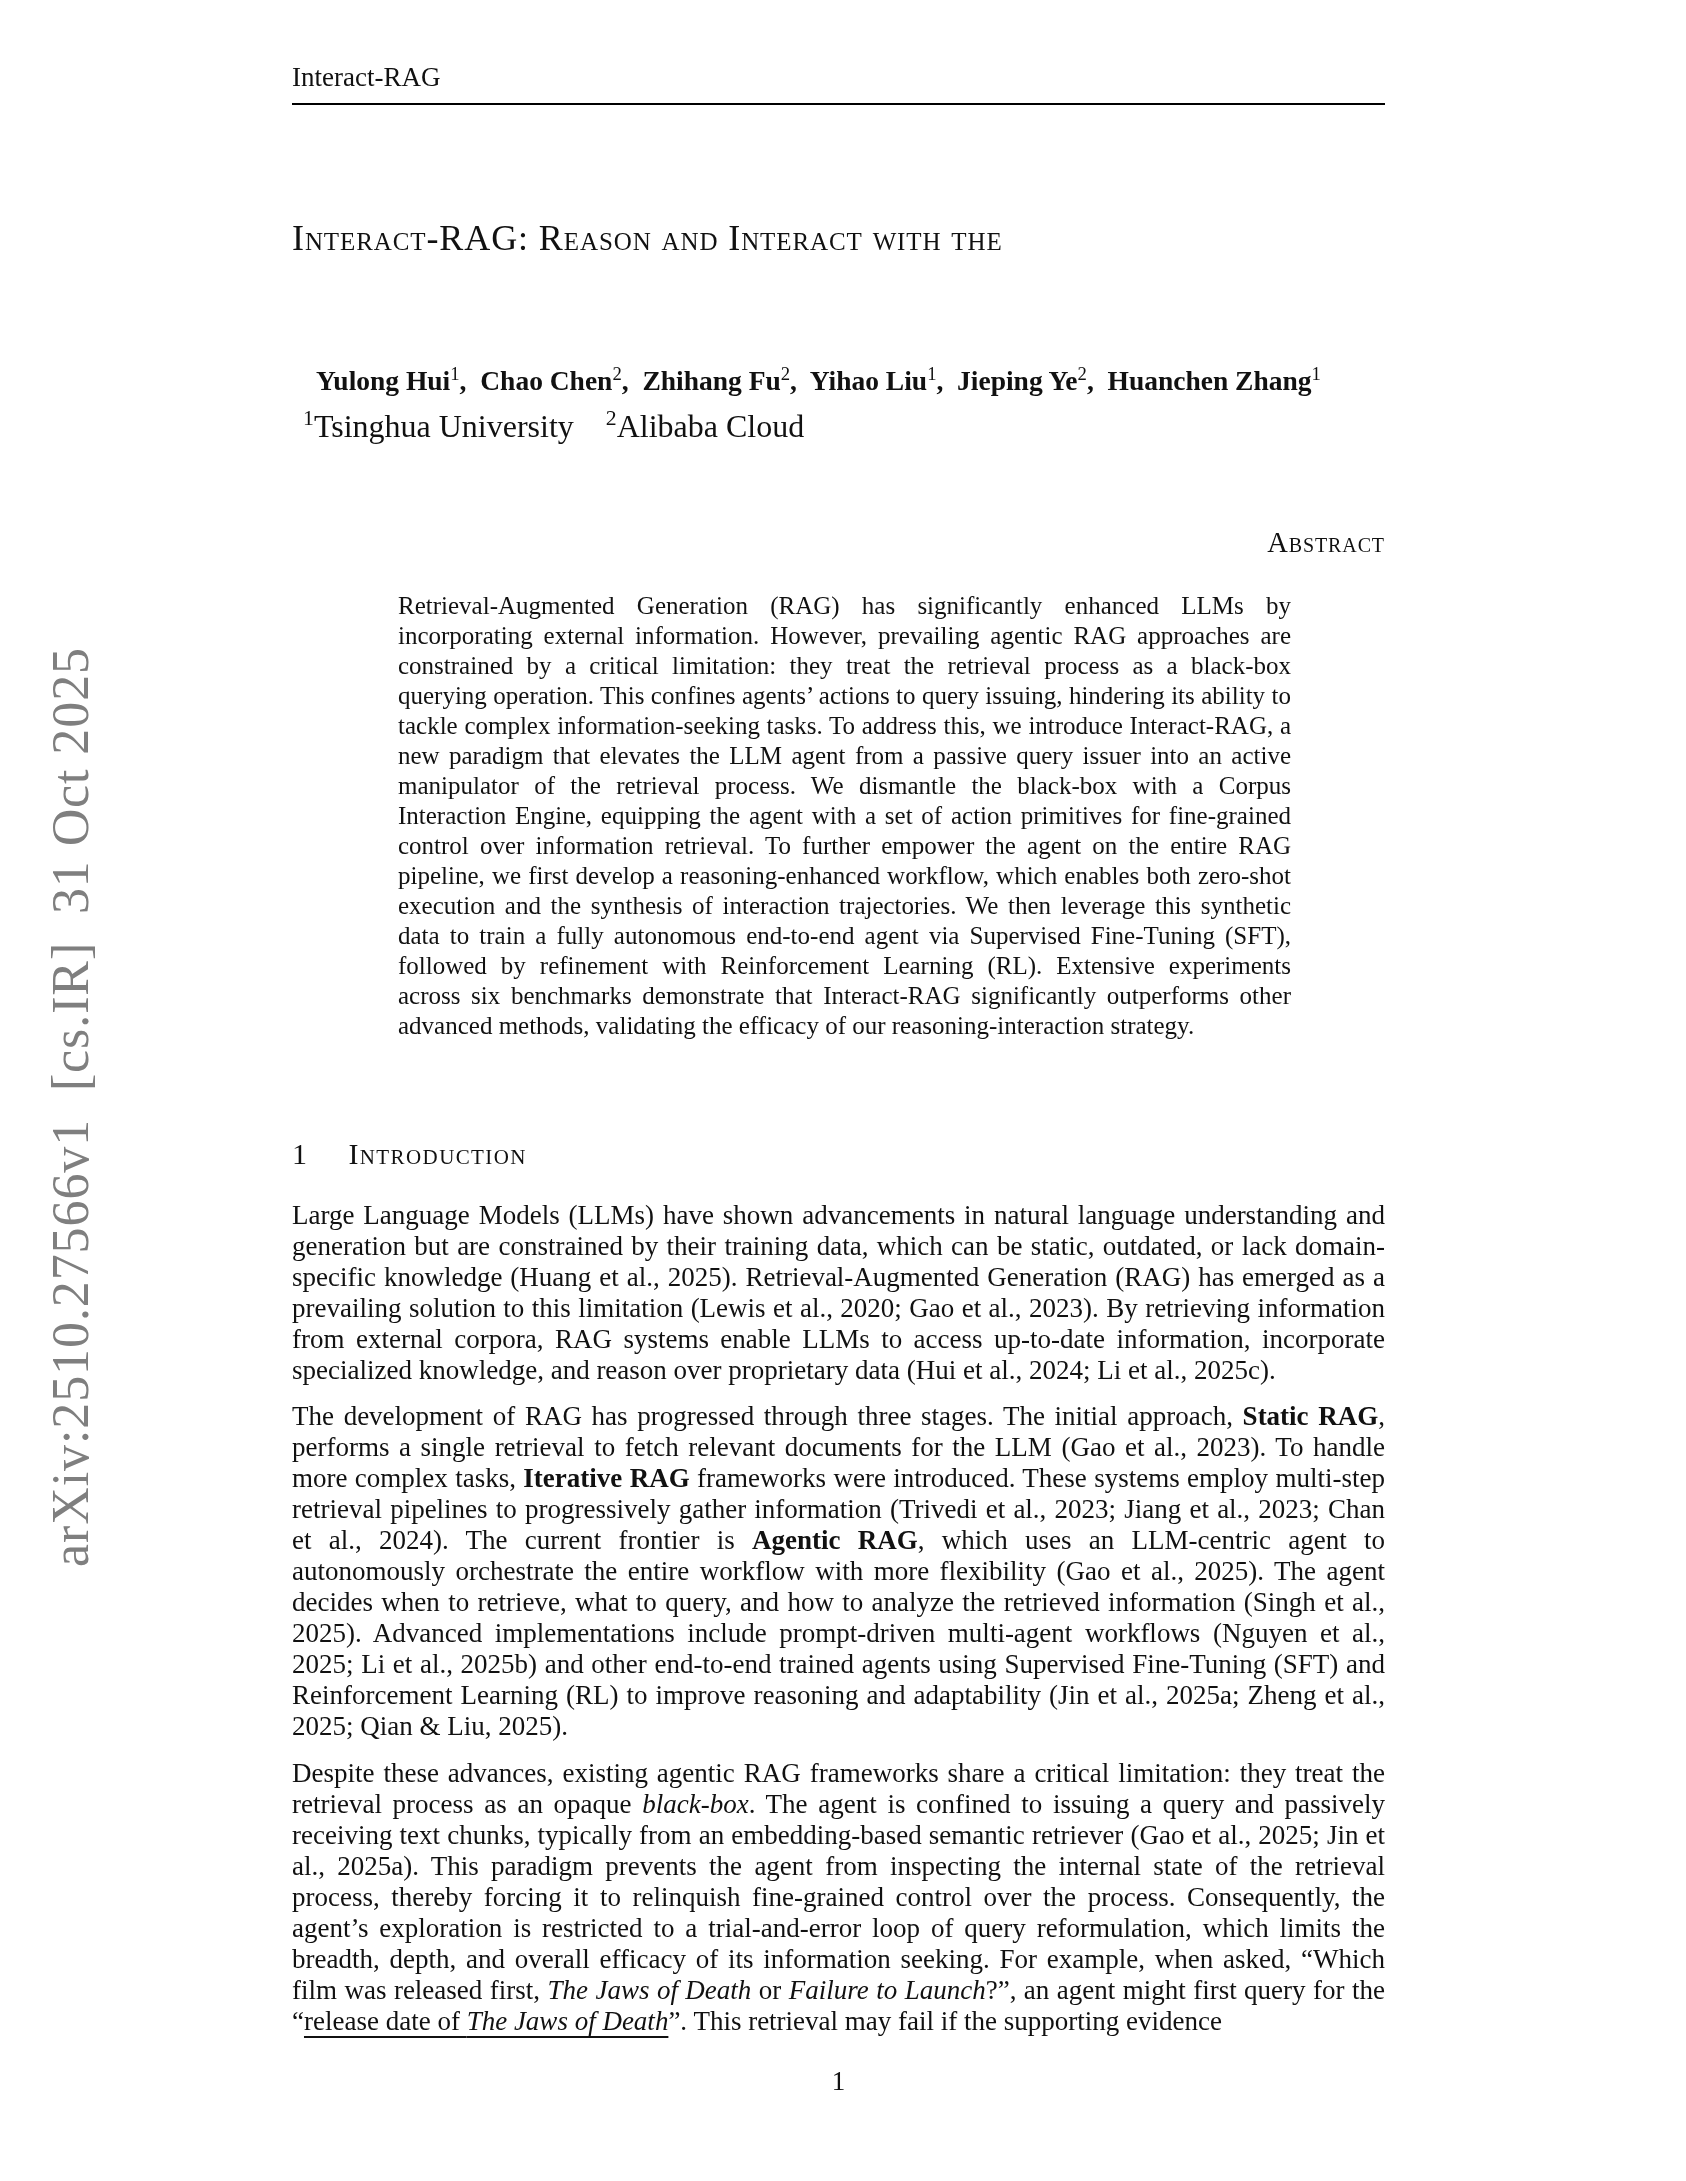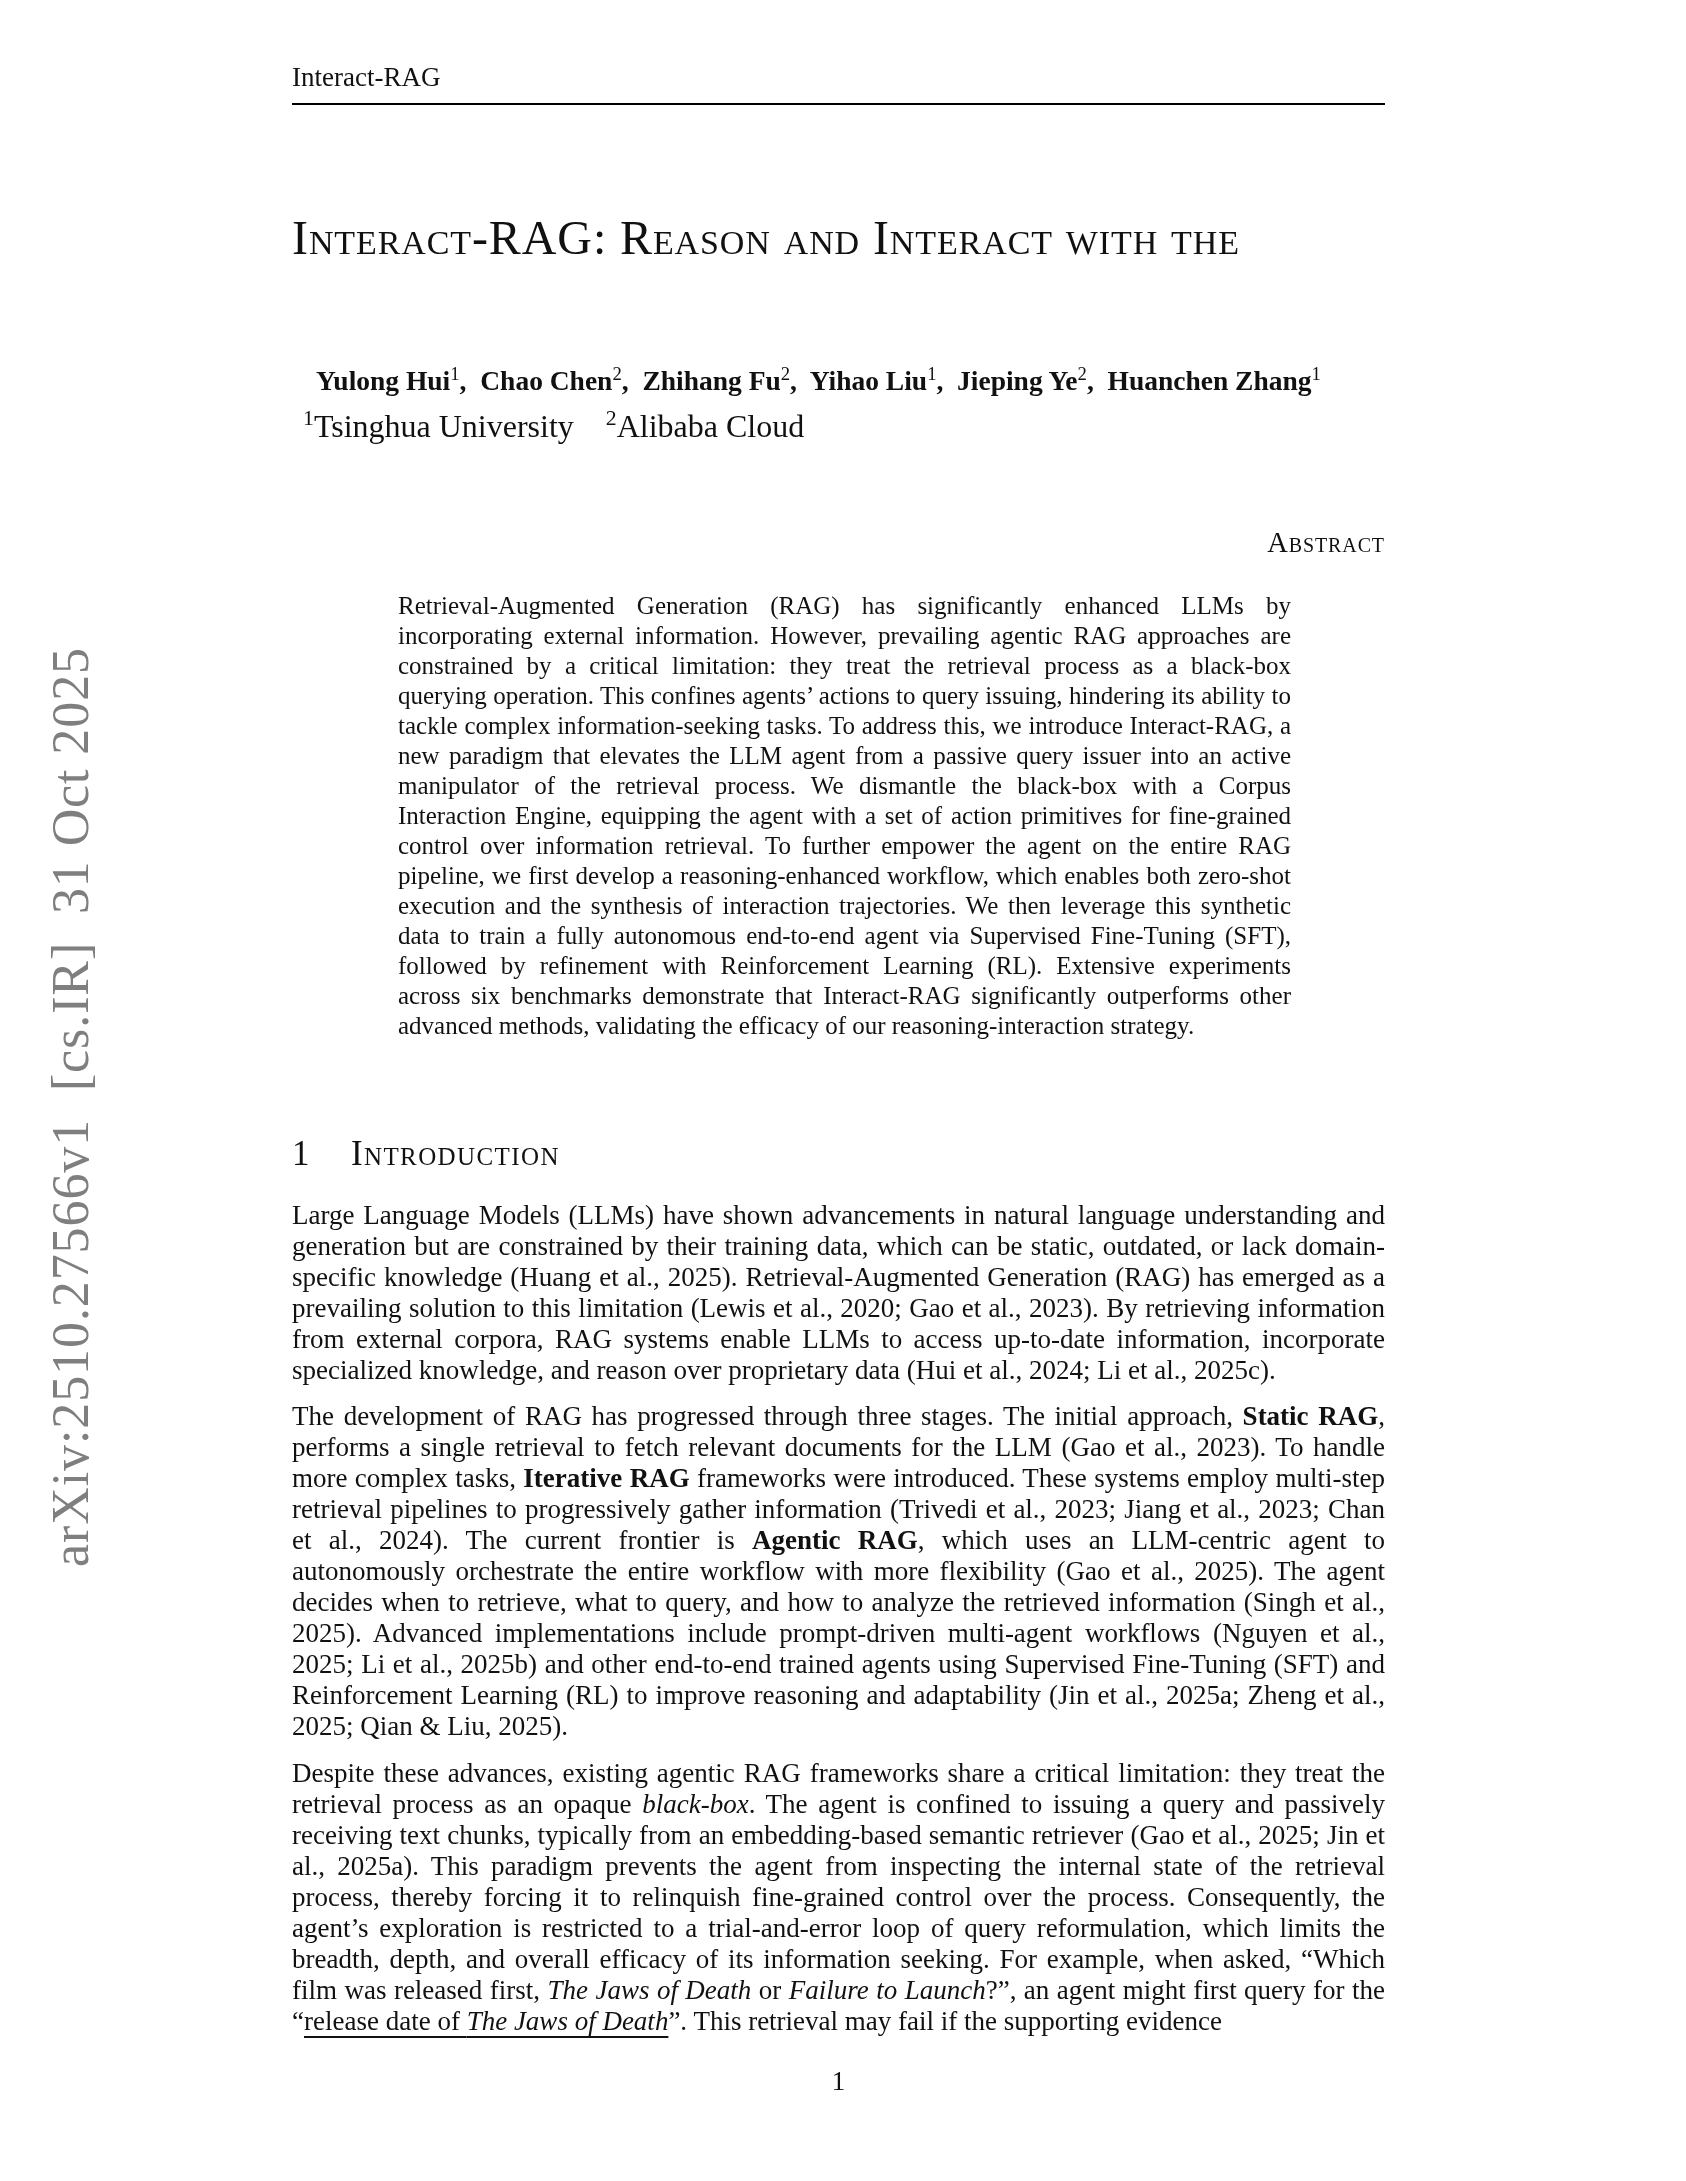--- a/index.html
+++ b/index.html
@@ -42,21 +42,21 @@
     background: #000000;
   }
 
   
   .title {
     position: absolute;
     left: 292px;
     top: 209px;
     width: 1111px;
     margin: 0;
-    font-size: 48px;
+    font-size: 36px;
     font-weight: normal;
     font-variant: small-caps;
     letter-spacing: 0.9px;
     line-height: 58px;
   }
 
   .authors {
     position: absolute;
     left: 316px;
     top: 365px;
@@ -98,21 +98,21 @@
 
   
   .section-block {
     position: absolute;
     left: 292px;
     top: 1135px;
     width: 1093px;
   }
   .section-head {
     margin: 0 0 27.5px 0;
-    font-size: 35px;
+    font-size: 30px;
     font-weight: normal;
     font-variant: small-caps;
     letter-spacing: 1.4px;
     line-height: 37px;
   }
   .sec-num { display: inline-block; margin-right: 40px; }
   .body-par {
     margin: 0 0 15.6px 0;
     font-size: 27px;
     line-height: 31px;

